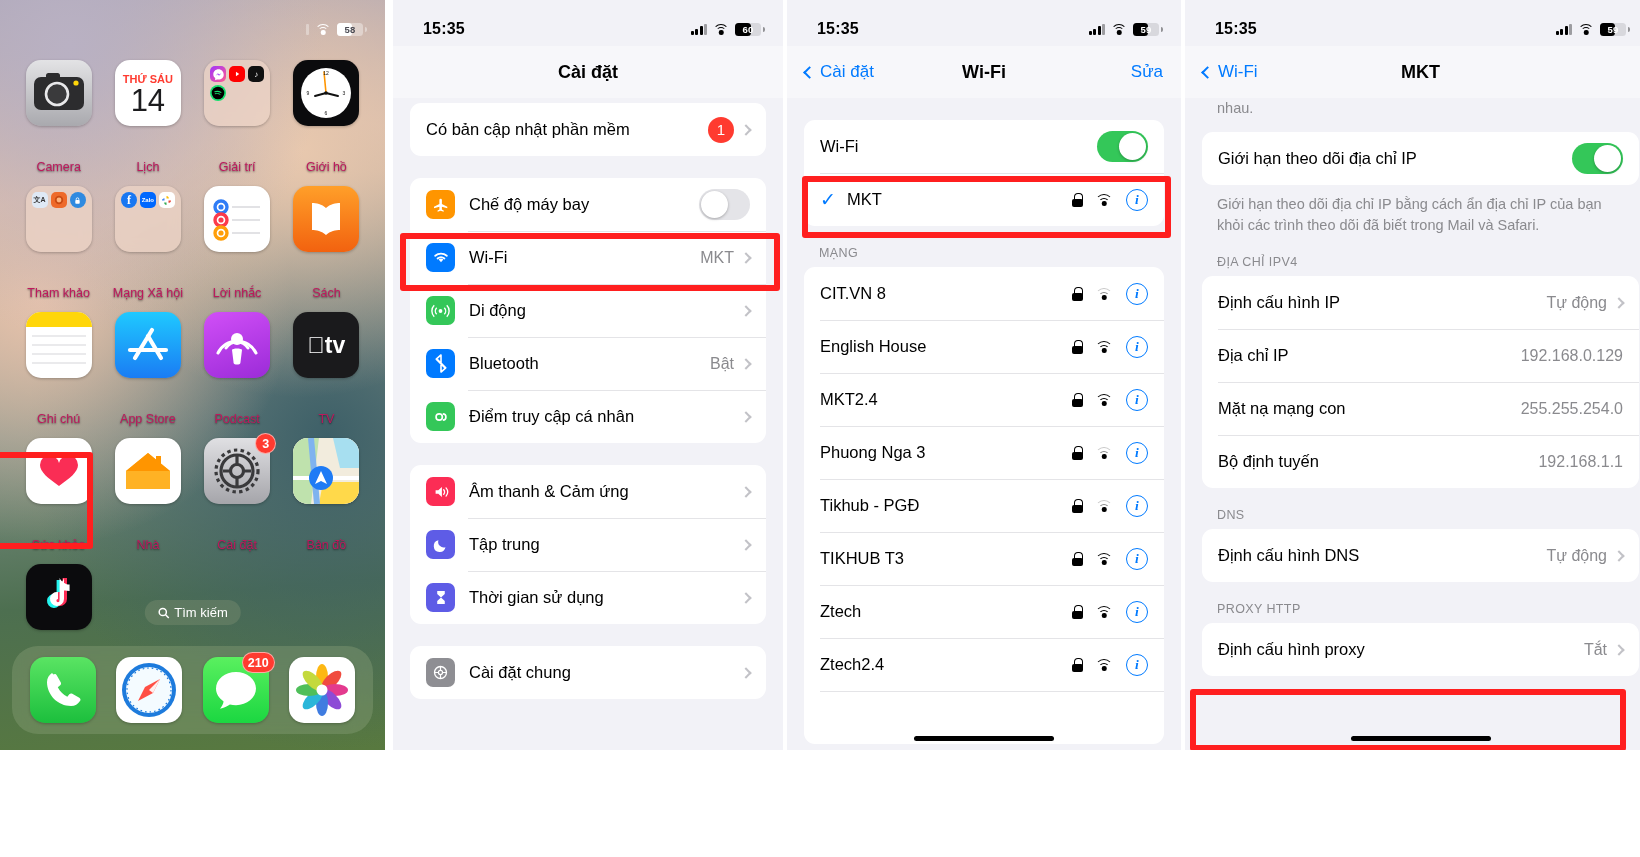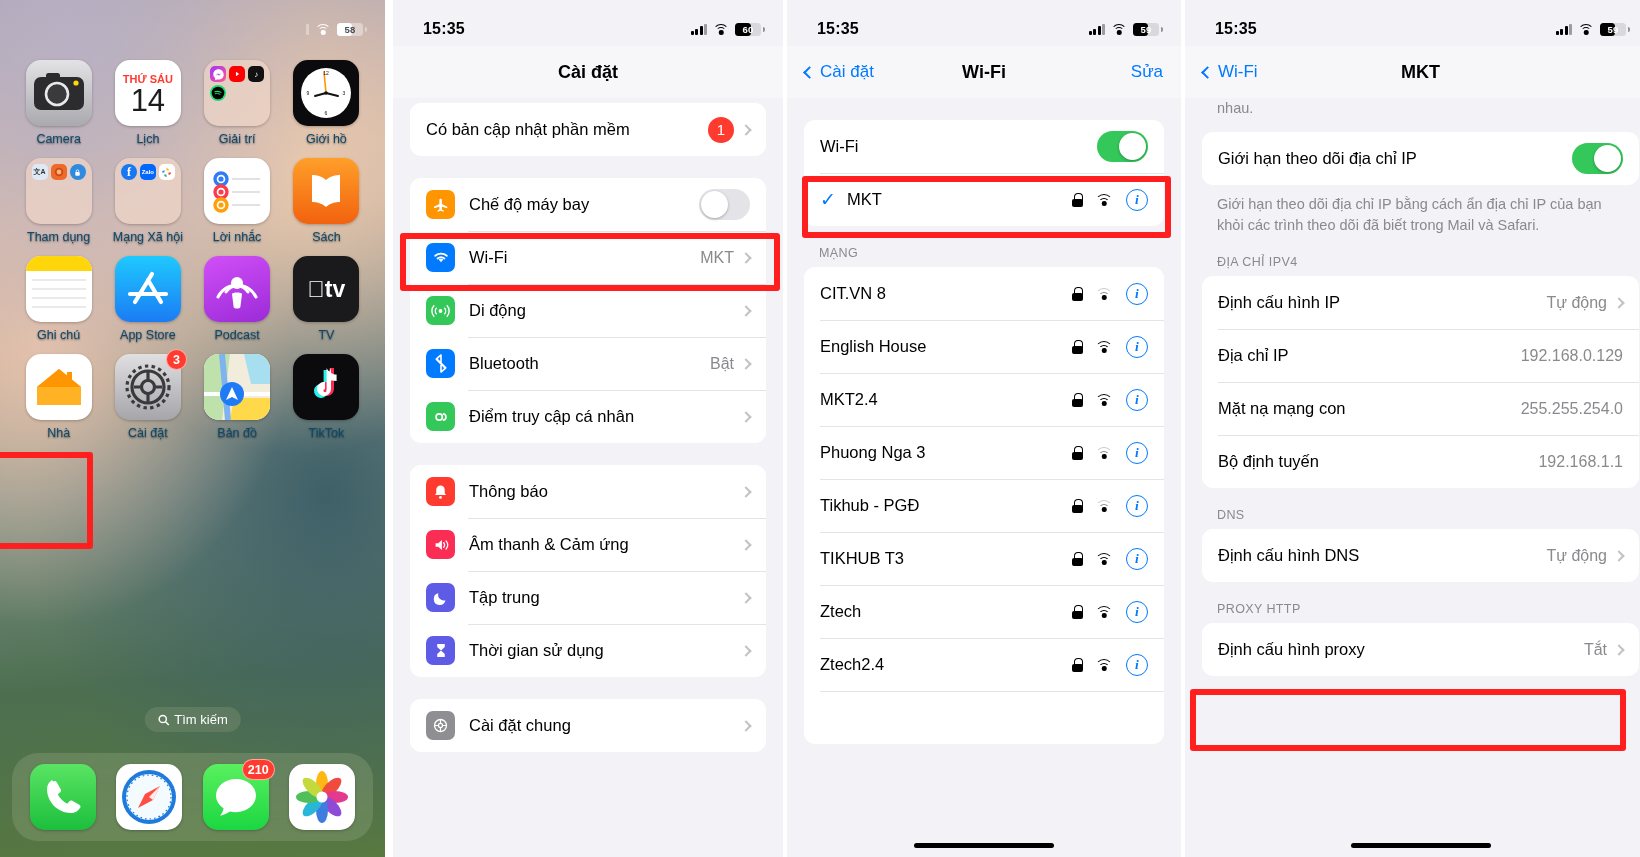--- a/index.html
+++ b/index.html
@@ -1,21 +1,21 @@
 <!DOCTYPE html>
 <html><head>
 <meta charset="utf-8">
 <style>
   * { box-sizing: border-box; margin:0; padding:0; }
   html,body{ width:1640px; height:857px; overflow:hidden; background:#fff;
     font-family:"Liberation Sans","DejaVu Sans",sans-serif; }
   .stage{ position:relative; width:1640px; height:857px; display:flex; }
 
   
-  .panel{ position:relative; height:857px; overflow:hidden; flex:0 0 auto; }
+  .panel{ position:relative; height:750px; overflow:hidden; flex:0 0 auto; }
   .p1{ width:385px; }
   .p2{ width:390px; background:#f2f2f7; }
   .p3{ width:394px; background:#f2f2f7; }
   .p4{ width:471px; background:#f2f2f7; }
   .gap{ flex:0 0 auto; background:#ffffff; width:8px; height:857px; }
 
   
   .statusbar{ height:46px; display:flex; align-items:center;
      justify-content:space-between; padding:12px 22px 0 30px; font-size:16px;
      font-weight:700; letter-spacing:.2px; }
@@ -53,24 +53,24 @@
   .home{ position:absolute; inset:0;
     background:
       radial-gradient(120% 70% at 18% 6%, #b9b1c3 0%, rgba(185,177,195,0) 55%),
       radial-gradient(110% 55% at 78% 20%, #e8c8ae 0%, rgba(232,200,174,0) 60%),
       radial-gradient(120% 60% at 10% 40%, #e6c2ab 0%, rgba(230,194,171,0) 55%),
       radial-gradient(130% 70% at 85% 58%, #3e6068 0%, rgba(62,96,104,0) 60%),
       linear-gradient(175deg,#a9a3b4 0%, #d9bba6 26%, #7d8f86 56%, #4d6f50 78%, #58793f 100%);
   }
   .grid{ position:absolute; left:0; right:0; top:60px; padding:0 14px;
     display:grid; grid-template-columns:repeat(4,1fr); row-gap:12px; }
-  .app{ display:flex; flex-direction:column; align-items:center; }
+  .app{ display:flex; flex-direction:column; align-items:center;gap:28px; }
   .icon{ width:66px; height:66px; border-radius:15px; overflow:hidden;
      position:relative; box-shadow:0 1px 3px rgba(0,0,0,.25); }
-  .lbl{ margin-top:6px; font-size:12.5px; color:#0c4a6e; text-shadow:0 1px 2px rgba(0,0,0,.55);
+  .lbl{ margin-top:6px; font-size:12.5px; color:#be185d; text-shadow:0 1px 2px rgba(0,0,0,.55);
      white-space:nowrap; }
   .badge{ position:absolute; top:-5px; right:-6px; min-width:21px; height:21px;
      border-radius:11px; background:#ff3b30; color:#fff; font-size:12.5px;
      font-weight:600; display:flex;align-items:center;justify-content:center;
      padding:0 5px; border:1.5px solid rgba(255,255,255,.55); z-index:4;}
   .iconwrap{ position:relative; }
   .folder{ background:rgba(238,214,200,.72); backdrop-filter:blur(6px);
      display:grid; grid-template-columns:repeat(3,1fr); gap:3px; padding:6px;
      align-content:start;}
   .mini{ width:100%; aspect-ratio:1/1; border-radius:5px; font-size:8px;
@@ -268,21 +268,21 @@
                 </svg>
           </div>
           <div class="mini" style="background:#2f8ae0;border-radius:50%">
             <svg viewBox="0 0 20 20" width="11" height="11">
                   <rect x="6" y="9" width="8" height="7" rx="1.4" fill="#fff"></rect>
                   <path d="M7.6 9V7.5a2.4 2.4 0 014.8 0V9" stroke="#fff" stroke-width="1.5" fill="none"></path>
                 </svg>
           </div>
         </div>
           </div>
-        <div class="lbl">Tham dụng</div>
+        <div class="lbl">Tham khảo</div>
       </div>
 
       <div class="app">
         <div class="iconwrap">
             <div class="icon folder">
           <div class="mini" style="background:#1877f2;border-radius:50%;font-size:12px;font-family:'Liberation Serif',serif;">f</div>
           <div class="mini" style="background:#0068ff;font-size:6px;">Zalo</div>
           <div class="mini" style="background:#fff">
             <svg viewBox="0 0 20 20" width="13" height="13">
               <path d="M10 3c2.2 0 3.6 1.8 3.6 3.9H10z" fill="#fbbc04"></path>
@@ -378,20 +378,30 @@
         <div class="lbl">Podcast</div>
       </div>
 
       <div class="app">
         <div class="iconwrap">
             <div class="icon" style="background:#1a1a1c;display:flex;align-items:center;justify-content:center;color:#fff;font-size:23px;font-weight:600;">tv</div>
           </div>
         <div class="lbl">TV</div>
       </div>
 
+      <div class="app">
+        <div class="iconwrap">
+            <div class="icon" style="background:#fff">
+          <svg viewBox="0 0 66 66" width="66" height="66">
+            <path d="M33 48C22 40 14 34 14 27a9.6 9.6 0 0119-2 9.6 9.6 0 0119 2c0 7-8 13-19 21z" fill="#fa2d55"></path>
+          </svg>
+            </div>
+          </div>
+        <div class="lbl">Sức khỏe</div>
+      </div>
 
       <div class="app">
         <div class="iconwrap">
             <div class="icon" style="background:#fff">
           <svg viewBox="0 0 66 66" width="66" height="66">
             <path d="M33 15L11 33v18h44V33z" fill="#ffb224"></path>
             <path d="M33 15L11 33h44z" fill="#ff9500"></path>
             <rect x="41" y="18" width="5" height="9" fill="#ff9500"></rect>
           </svg>
             </div>
@@ -611,30 +621,20 @@
                 <path d="M12 6.5a3.5 3.5 0 110 7" fill="none" stroke="#fff" stroke-width="1.8"></path>
               </svg>
           </span>
           <span class="rowlabel">Điểm truy cập cá nhân</span>
           <span class="chev" style="margin-left:auto"></span>
         </div>
       </div>
 
       <div class="card" style="margin-top:22px;">
         <div class="row ind">
-          <span class="rowico" style="background:#ff3b30">
-            <svg width="17" height="17" viewBox="0 0 20 20">
-                <path d="M10 3a5 5 0 00-5 5v4l-1.5 2.2h13L15 12V8a5 5 0 00-5-5z" fill="#fff"></path>
-                <circle cx="10" cy="17" r="1.6" fill="#fff"></circle>
-              </svg>
-          </span>
-          <span class="rowlabel">Thông báo</span>
-          <span class="chev" style="margin-left:auto"></span>
-        </div>
-        <div class="row ind">
           <span class="rowico" style="background:#fc2d55">
             <svg width="18" height="16" viewBox="0 0 20 16">
                 <path d="M4 6h3l4-3.5v11L7 10H4z" fill="#fff"></path>
                 <path d="M13 5.5a4 4 0 010 5M15.6 3.5a7 7 0 010 9" stroke="#fff" stroke-width="1.4" fill="none" stroke-linecap="round"></path>
               </svg>
           </span>
           <span class="rowlabel">Âm thanh &amp; Cảm ứng</span>
           <span class="chev" style="margin-left:auto"></span>
         </div>
         <div class="row ind">

